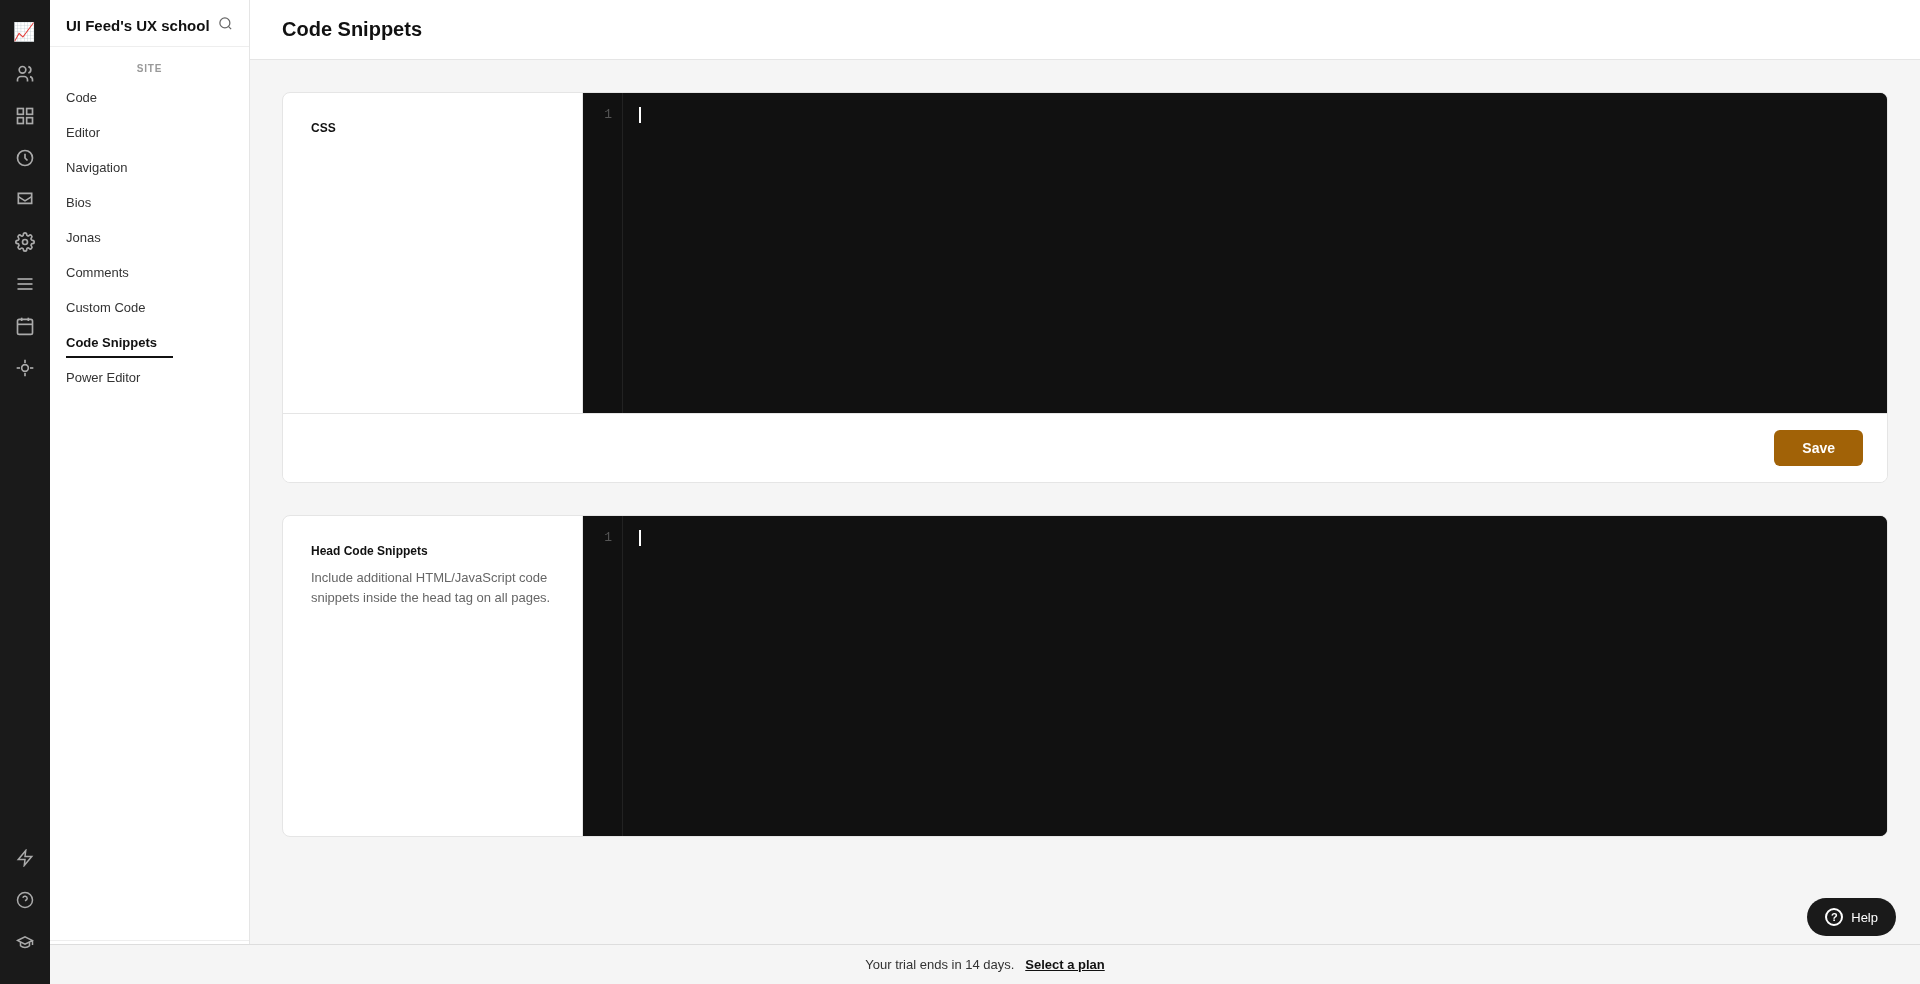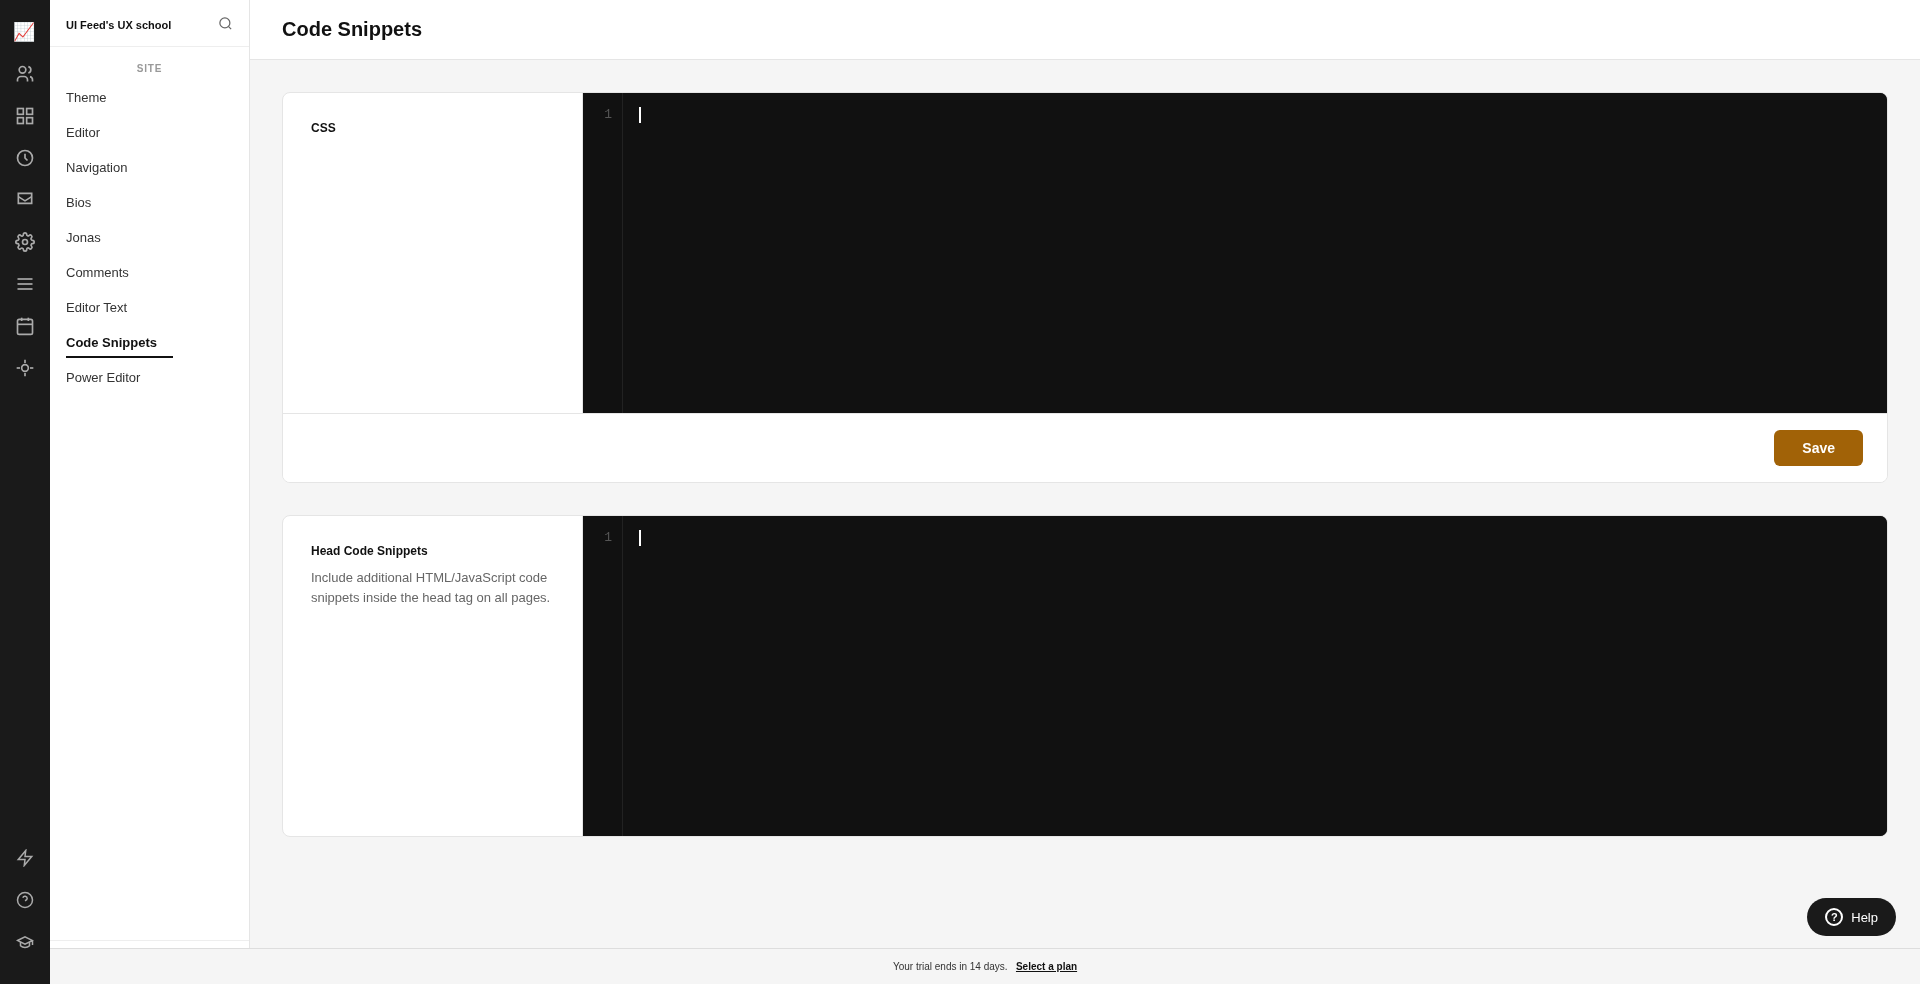--- a/index.html
+++ b/index.html
@@ -41,21 +41,21 @@
       height: 100%;
     }
     .sidebar-header {
       padding: 16px 16px 12px 16px;
       display: flex;
       align-items: center;
       justify-content: space-between;
       border-bottom: 1px solid #eee;
     }
     .sidebar-title {
-      font-size: 11px;
+      font-size: 15px;
       font-weight: 600;
       color: #111;
     }
     .sidebar-search-icon {
       color: #666;
       font-size: 14px;
       cursor: pointer;
     }
     .sidebar-section-label {
       font-size: 10px;
@@ -197,21 +197,21 @@
     
     .trial-banner {
       position: fixed;
       bottom: 0;
       left: 50px;
       right: 0;
       background: #f5f5f5;
       border-top: 1px solid #ddd;
       padding: 12px;
       text-align: center;
-      font-size: 10px;
+      font-size: 13px;
       color: #333;
       z-index: 100;
     }
     .trial-link {
       color: #111;
       font-weight: 600;
       text-decoration: underline;
       cursor: pointer;
     }
 
@@ -339,39 +339,39 @@
       <svg width="15" height="15" viewBox="0 0 24 24" fill="none" stroke="#666" stroke-width="2">
         <circle cx="11" cy="11" r="8"></circle>
           <line x1="21" y1="21" x2="16.65" y2="16.65"></line>
       </svg>
     </span>
   </div>
 
   <div class="sidebar-section-label">SITE</div>
 
   <div class="sidebar-item-wrapper">
-    <span class="sidebar-item">Theme</span>
+    <span class="sidebar-item">Code</span>
   </div>
   <div class="sidebar-item-wrapper">
     <span class="sidebar-item">Editor</span>
   </div>
   <div class="sidebar-item-wrapper">
     <span class="sidebar-item">Navigation</span>
   </div>
   <div class="sidebar-item-wrapper">
     <span class="sidebar-item">Bios</span>
   </div>
   <div class="sidebar-item-wrapper">
     <span class="sidebar-item">Jonas</span>
   </div>
   <div class="sidebar-item-wrapper">
     <span class="sidebar-item">Comments</span>
   </div>
   <div class="sidebar-item-wrapper">
-    <span class="sidebar-item">Editor Text</span>
+    <span class="sidebar-item">Custom Code</span>
   </div>
   <div class="sidebar-item-wrapper active-wrapper">
     <span class="sidebar-item active">Code Snippets</span>
   </div>
   <div class="sidebar-item-wrapper">
     <span class="sidebar-item">Power Editor</span>
   </div>
 
   <div class="sidebar-footer">
     <span class="sidebar-user">Sarah Jonas</span>

